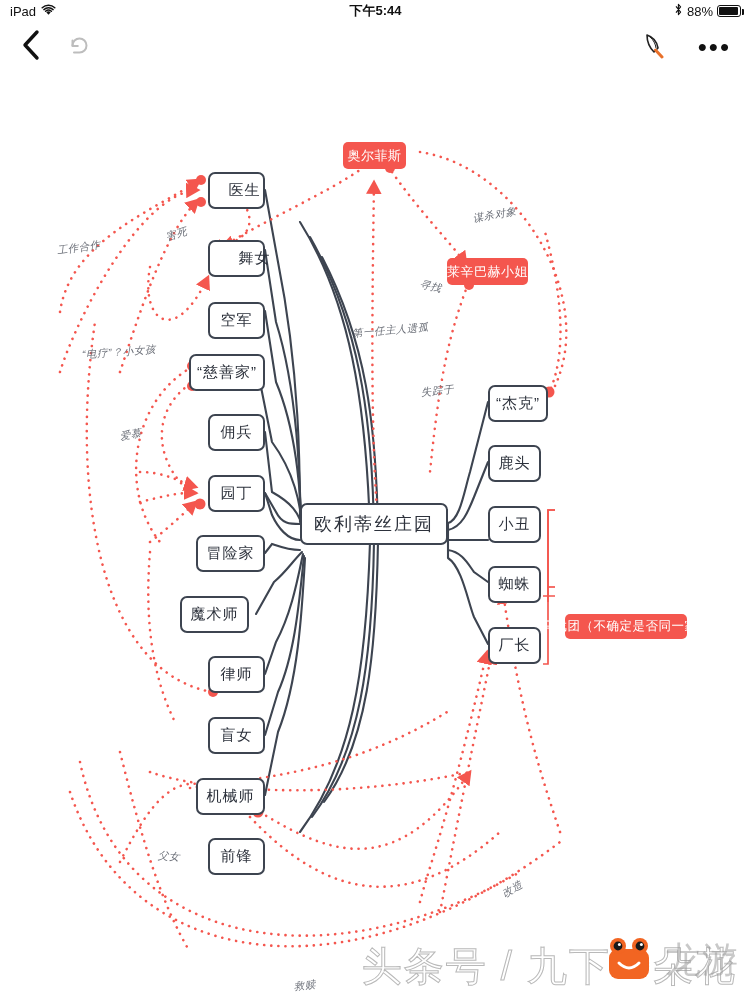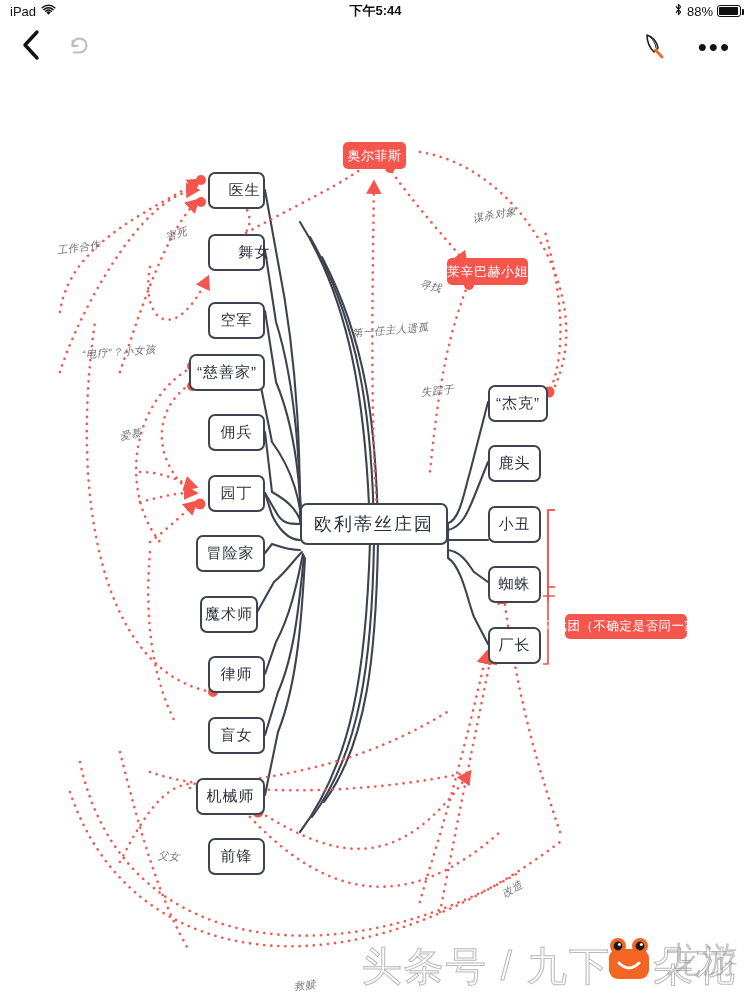--- a/index.html
+++ b/index.html
@@ -291,39 +291,39 @@
       <circle cx="388" cy="457" r="5.5"></circle>
       <circle cx="390" cy="96" r="5"></circle>
       <circle cx="469" cy="213" r="5"></circle>
       <circle cx="549" cy="320" r="5.5"></circle>
     </g>
   </svg>
 
   <div class="node" style="left:208px; top:100px; width:57px; height:37px;padding-left:16px;">
     <span>医生</span>
   </div>
-  <div class="node" style="left:208px; top:162px; width:57px; height:37px;padding-left:36px;">
+  <div class="node" style="left:208px; top:168px; width:57px; height:37px;padding-left:36px;">
     <span>舞女</span>
   </div>
   <div class="node" style="left:208px; top:230px; width:57px; height:37px;">
     <span>空军</span>
   </div>
   <div class="node" style="left:189px; top:282px; width:76px; height:37px;">
     <span>“慈善家”</span>
   </div>
   <div class="node" style="left:208px; top:342px; width:57px; height:37px;">
     <span>佣兵</span>
   </div>
   <div class="node" style="left:208px; top:403px; width:57px; height:37px;">
     <span>园丁</span>
   </div>
   <div class="node" style="left:196px; top:463px; width:69px; height:37px;">
     <span>冒险家</span>
   </div>
-  <div class="node" style="left:200px; top:524px; width:58px; height:37px;">
+  <div class="node" style="left:180px; top:524px; width:69px; height:37px;">
     <span>魔术师</span>
   </div>
   <div class="node" style="left:208px; top:584px; width:57px; height:37px;">
     <span>律师</span>
   </div>
   <div class="node" style="left:208px; top:645px; width:57px; height:37px;">
     <span>盲女</span>
   </div>
   <div class="node" style="left:196px; top:706px; width:69px; height:37px;">
     <span>机械师</span>

